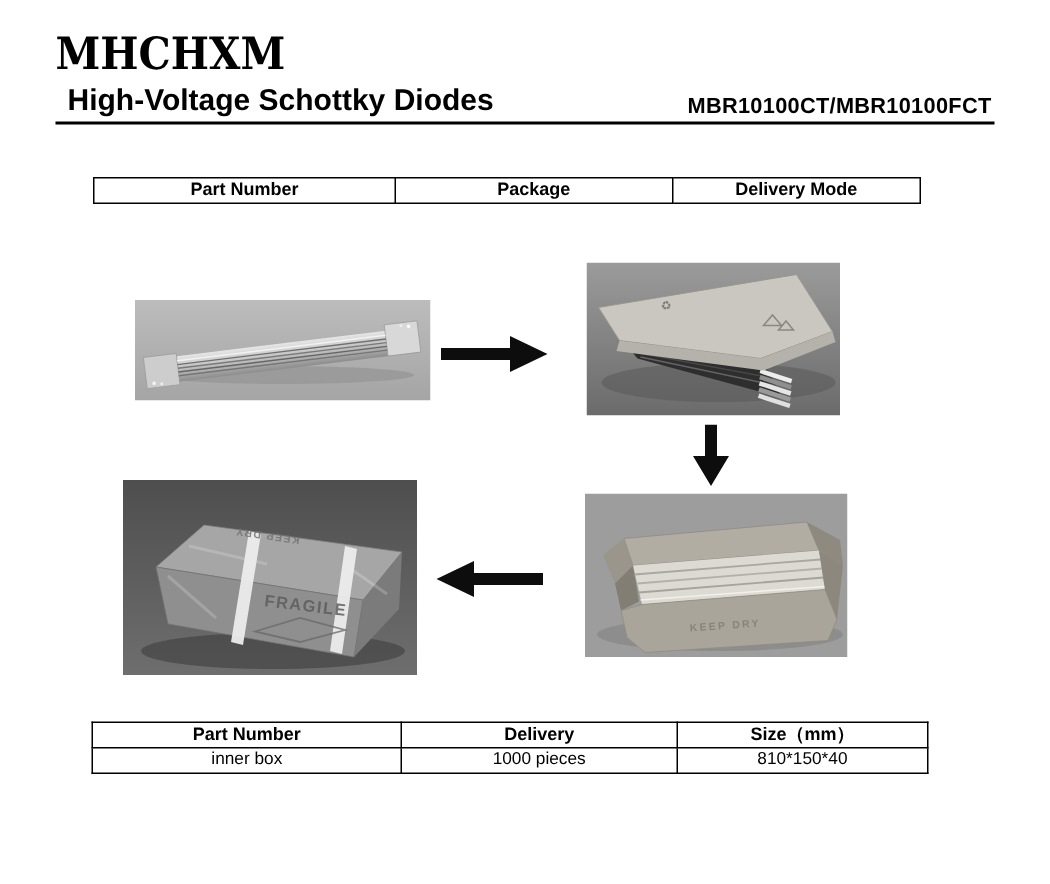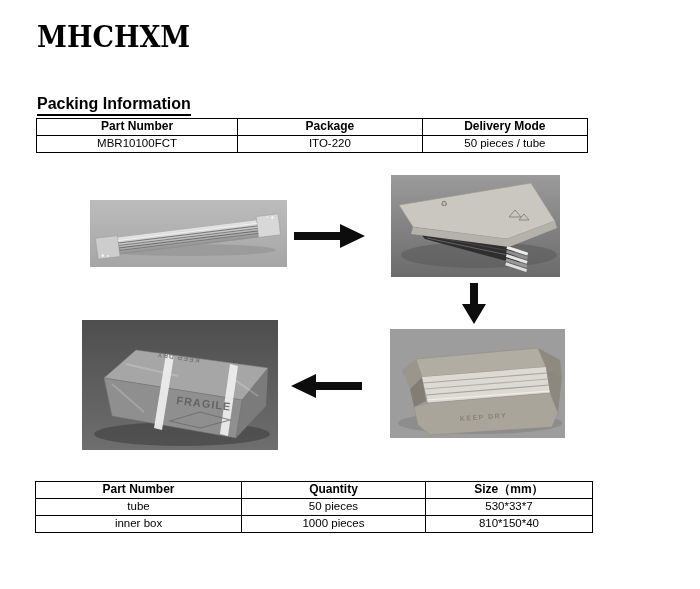--- a/index.html
+++ b/index.html
@@ -13,61 +13,59 @@
   .title-row{position:absolute;left:37px;top:50px;width:626px;display:flex;
         justify-content:space-between;align-items:flex-end;
         border-bottom:2px solid #000;padding-bottom:2px;height:29px;}
   .doc-title{font-size:20px;font-weight:bold;margin-left:8px;white-space:nowrap;}
   .doc-partnos{font-size:14.5px;font-weight:bold;margin-right:2px;letter-spacing:.2px;white-space:nowrap;}
 
   .section-heading{position:absolute;left:37px;top:95px;font-size:16px;font-weight:bold;
         border-bottom:2px solid #000;padding-bottom:1px;}
 
   
-  .tbl{position:absolute;border-collapse:collapse;table-layout:fixed;}
+  .tbl{position:absolute;border-collapse:collapse;table-layout:fixed;margin-left:26px;}
   .tbl th,.tbl td{border:1px solid #000;text-align:center;font-size:11.5px;
         height:16px;padding:0 2px;line-height:1.15;vertical-align:middle;}
   .tbl th{font-weight:bold;font-size:12px;}
   .tbl-package{left:36px;top:118px;width:552px;}
   .tbl-quantity{left:35px;top:481px;width:558px;}
 
   
   .photo{position:absolute;}
   .photo svg{display:block;width:100%;height:100%;}
   .flow-arrow{position:absolute;}
   .flow-arrow svg{display:block;width:100%;height:100%;}
 </style>
 </head>
 <body>
 
 <div class="page">
 
   <div class="logo">MHCHXM</div>
-
-  <div class="section-heading">Packing Information</div>
+  <div class="title-row">
+    <span class="doc-title">High-Voltage Schottky Diodes</span>
+    <span class="doc-partnos">MBR10100CT/MBR10100FCT</span>
+  </div>
+
 
   <table class="tbl tbl-package">
     <colgroup>
         <col style="width:36.5%">
         <col style="width:33.5%">
         <col style="width:30%">
       </colgroup>
     <thead>
       <tr>
         <th>Part Number</th>
         <th>Package</th>
         <th>Delivery Mode</th>
       </tr>
     </thead>
     <tbody>
-      <tr>
-        <td>MBR10100FCT</td>
-        <td>ITO-220</td>
-        <td>50 pieces / tube</td>
-      </tr>
     </tbody>
   </table>
 
   <div class="photo" style="left:90px;top:200px;width:197px;height:67px;">
     <svg viewBox="0 0 197 67">
       <defs>
         <linearGradient id="p1bg" x1="0" y1="0" x2="0" y2="1">
           <stop offset="0" stop-color="#bcbcbc"></stop>
             <stop offset="1" stop-color="#a5a5a5"></stop>
         </linearGradient>
@@ -203,30 +201,25 @@
 
   <table class="tbl tbl-quantity">
     <colgroup>
         <col style="width:37%">
         <col style="width:33%">
         <col style="width:30%">
       </colgroup>
     <thead>
       <tr>
         <th>Part Number</th>
-        <th>Quantity</th>
+        <th>Delivery</th>
         <th>Size（mm）</th>
       </tr>
     </thead>
     <tbody>
-      <tr>
-        <td>tube</td>
-        <td>50 pieces</td>
-        <td>530*33*7</td>
-      </tr>
       <tr>
         <td>inner box</td>
         <td>1000 pieces</td>
         <td>810*150*40</td>
       </tr>
     </tbody>
   </table>
 
 </div>
 

